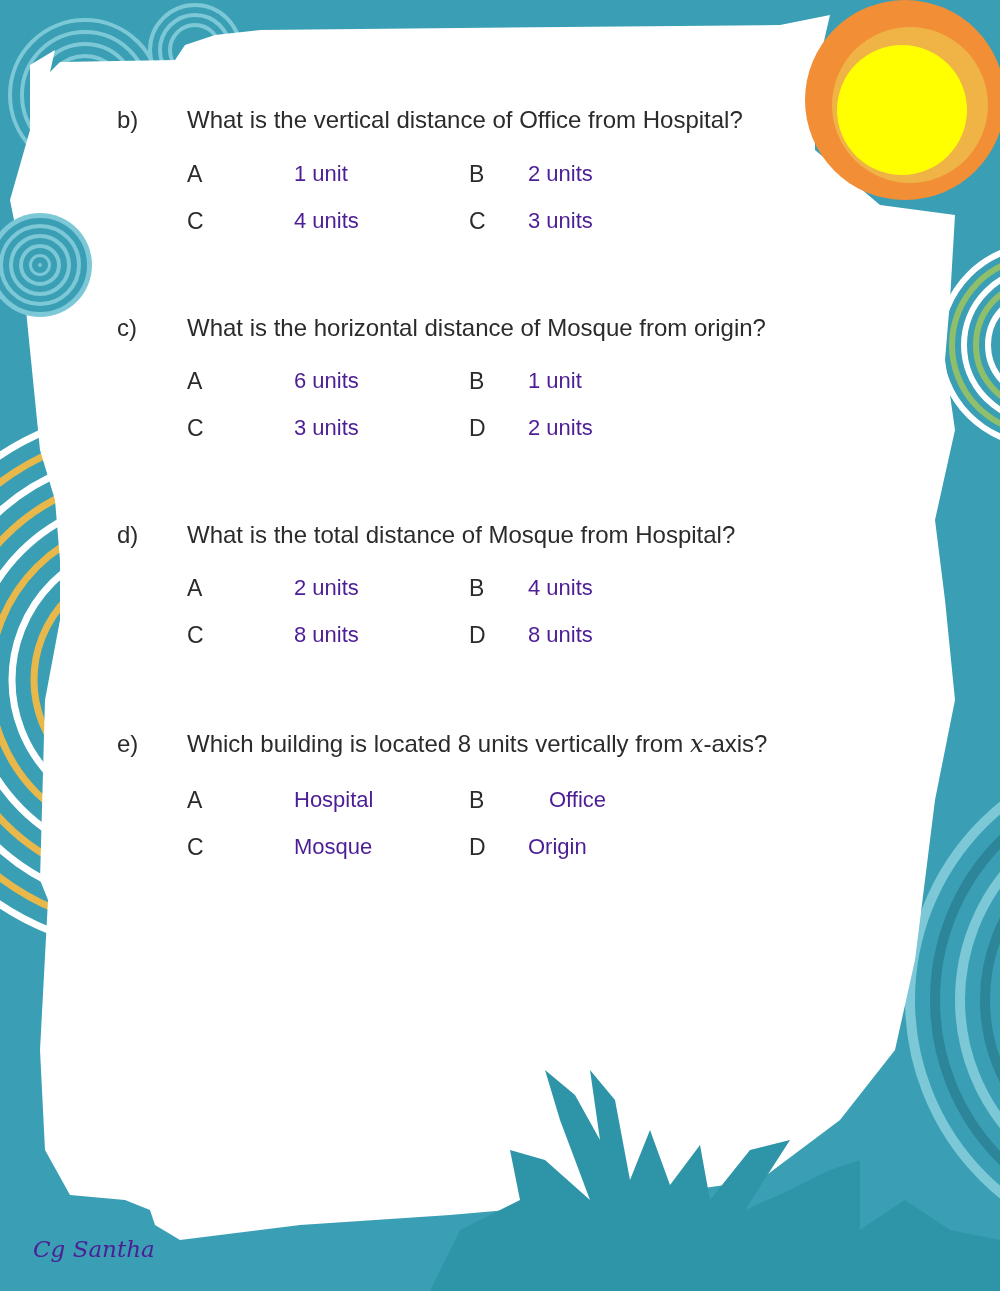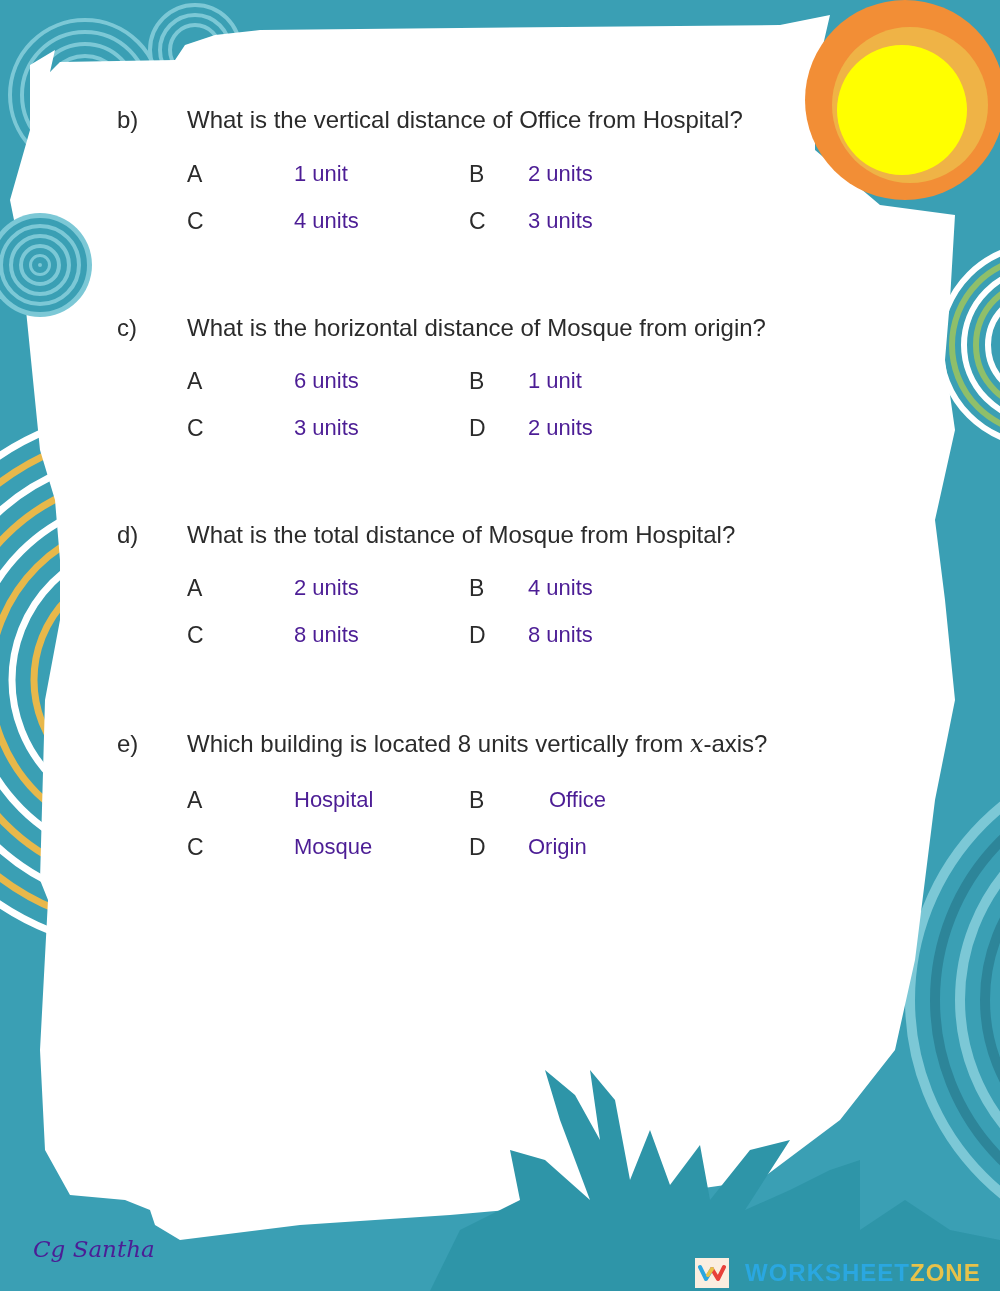--- a/index.html
+++ b/index.html
@@ -141,23 +141,13 @@
     <span class="opt-letter" style="left:469px;top:787px">B</span>
     <span class="opt-value" style="left:549px;top:787px">Office</span>
     <span class="opt-letter" style="left:187px;top:834px">C</span>
     <span class="opt-value" style="left:294px;top:834px">Mosque</span>
     <span class="opt-letter" style="left:469px;top:834px">D</span>
     <span class="opt-value" style="left:528px;top:834px">Origin</span>
   </div>
 
   <span class="author">Cg Santha</span>
 
-  <div class="brand">
-    <span class="brand-logo">
-      <svg width="28" height="18" viewBox="0 0 28 18">
-        <polyline points="2,3 8,15 14,5" fill="none" stroke="#2aa7e0" stroke-width="4" stroke-linecap="round" stroke-linejoin="round"></polyline>
-        <polyline points="14,5 20,15 26,3" fill="none" stroke="#e8413a" stroke-width="4" stroke-linecap="round" stroke-linejoin="round"></polyline>
-        <line x1="10" y1="11" x2="14" y2="5" stroke="#e7c24a" stroke-width="4" stroke-linecap="round"></line>
-      </svg>
-    </span>
-    <span class="brand-text"><span class="a">WORKSHEET</span><span class="b">ZONE</span></span>
-  </div>
 </div>
 
 </body></html>

